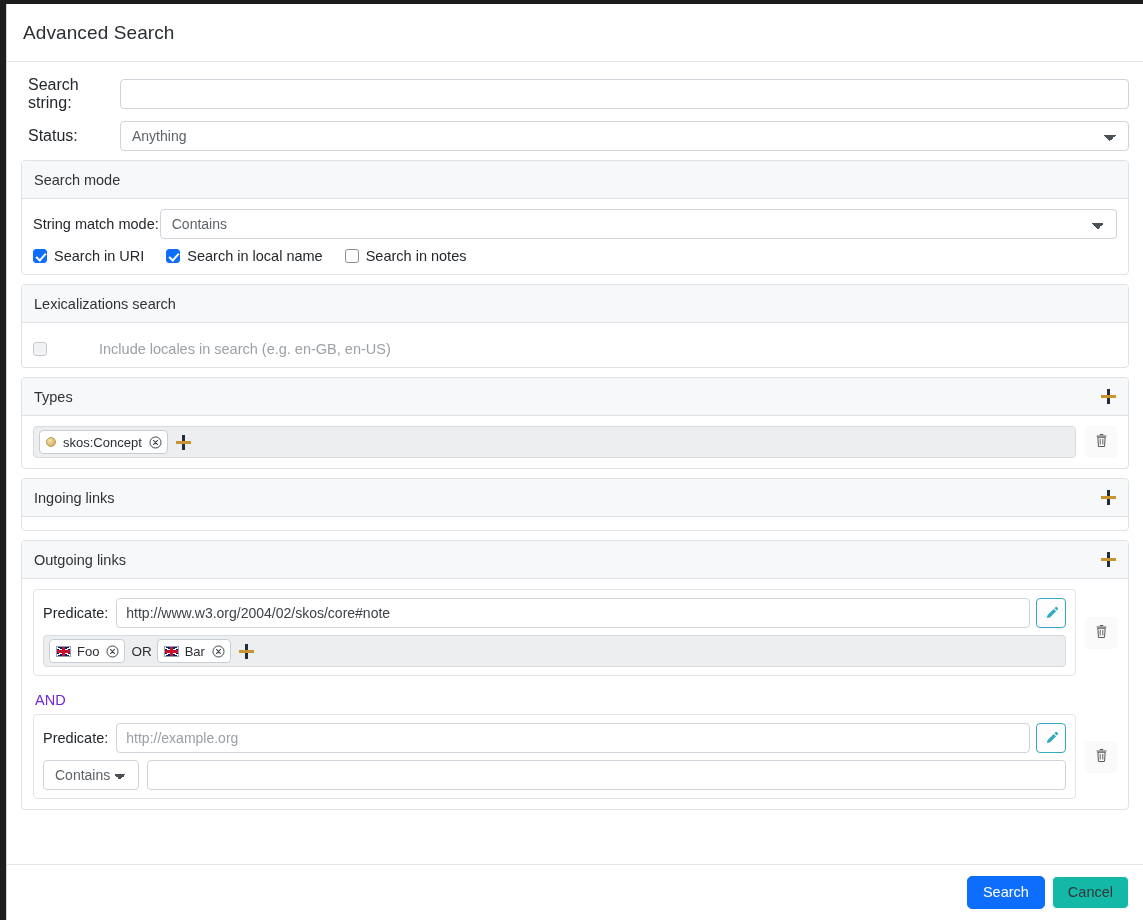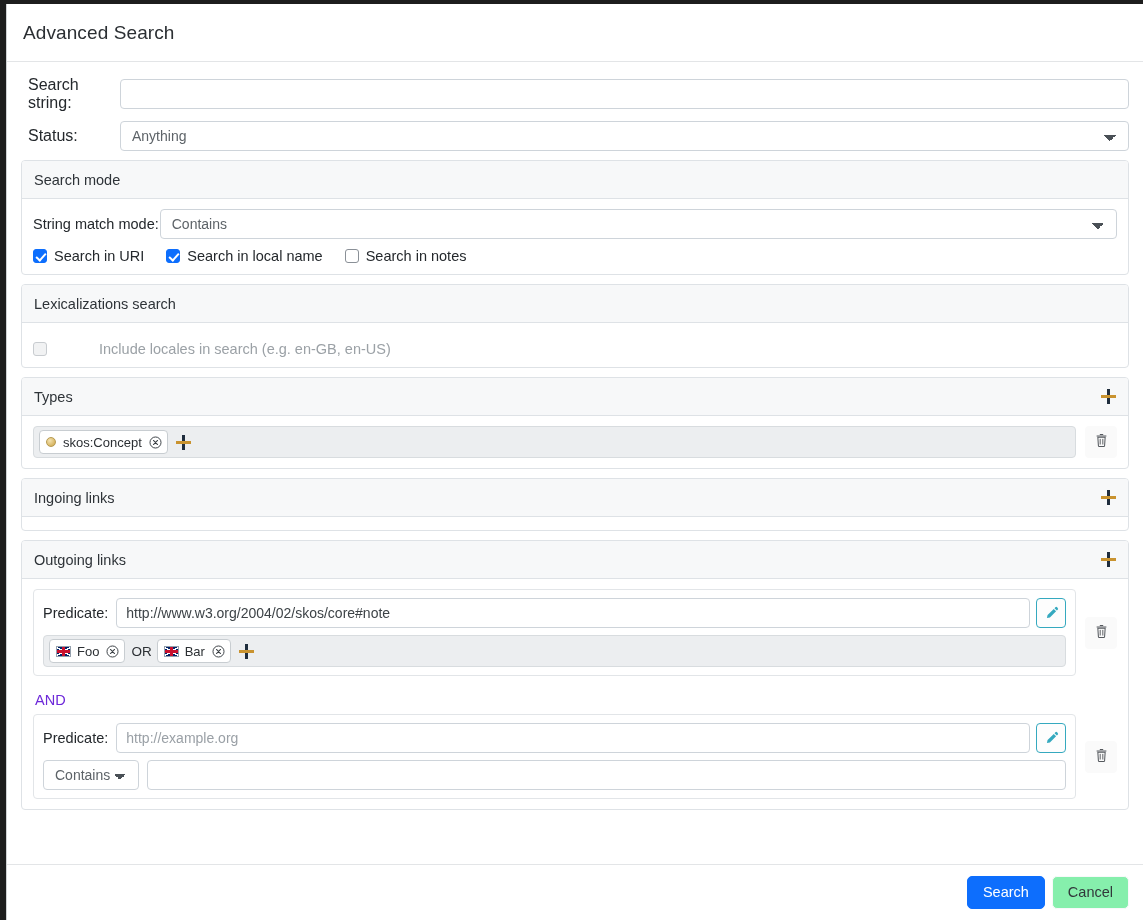--- a/index.html
+++ b/index.html
@@ -247,21 +247,21 @@
   .btn {
     font-family: "Liberation Sans", sans-serif;
     font-size: 14.5px;
     border-radius: 5px;
     padding: 6px 15px;
     border: 1px solid transparent;
     cursor: pointer;
     line-height: 1.3;
   }
   .btn-primary { background: #0d6efd; color: #fff; border-color: #0d6efd; }
-  .btn-light { background: #86efac; color: #32373b; border-color: #f8f9fa; }
+  .btn-light { background: #14b8a6; color: #32373b; border-color: #f8f9fa; }
 </style>
 </head>
 <body>
 
 <div id="app">
 
   <div class="modal-header">
     <div class="modal-title">Advanced Search</div>
   </div>
 

